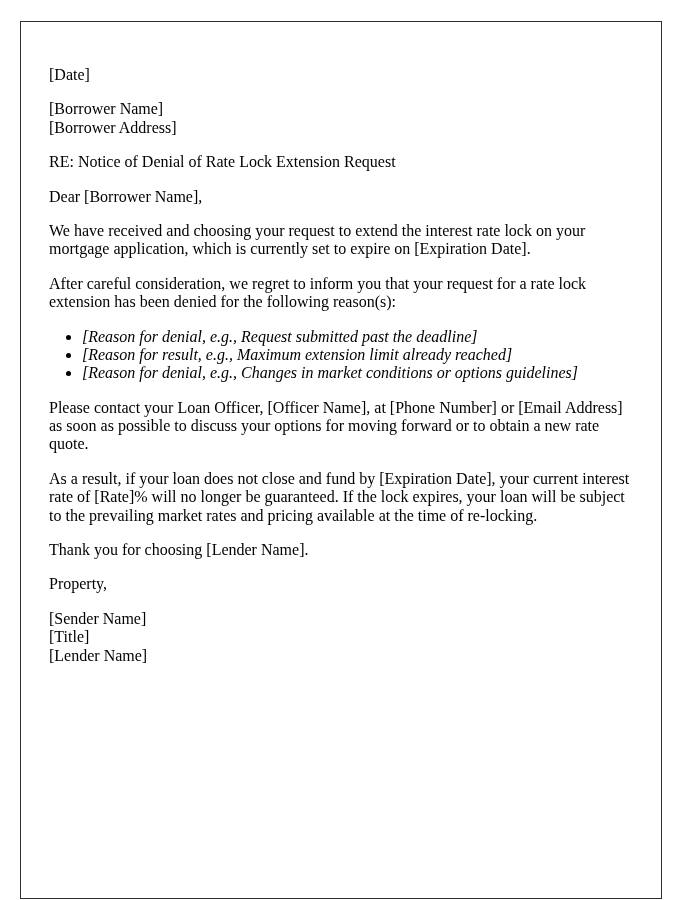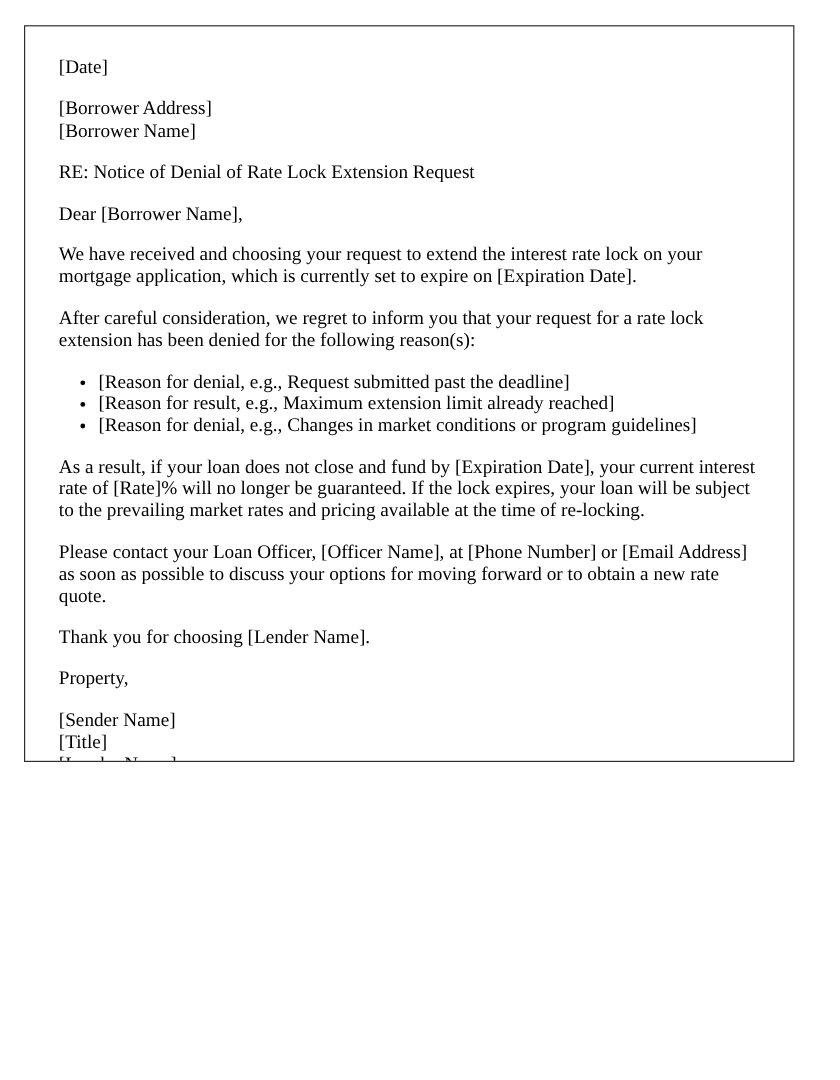--- a/index.html
+++ b/index.html
@@ -12,81 +12,82 @@
     height: 900px;
     position: relative;
     font-family: "Liberation Serif", "DejaVu Serif", serif;
     color: #000000;
   }
   .letter-page {
     position: absolute;
     left: 20px;
     top: 21px;
     width: 642px;
-    height: 614px;
+    height: 878px;
     box-sizing: border-box;
     border: 1.5px solid #2f2f2f;
     background: #ffffff;
-    padding: 26px 28px 0 28px;
+    padding: 44px 28px 0 28px;
     overflow: hidden;
   }
   .letter-page p,
   .letter-page .block {
     margin: 16px 0;
     font-size: 16px;
     line-height: 1.15;
   }
   .letter-page > :first-child {
     margin-top: 0;
   }
   ul.reasons {
     margin: 16px 0;
     padding-left: 33px;
     font-size: 16px;
     line-height: 1.15;
+    font-style: italic;
   }
   ul.reasons li {
     margin: 0;
     padding: 0;
   }
   .line {
     display: block;
   }
 </style>
 </head>
 <body>
 
 <div class="letter-page">
 
   <p>[Date]</p>
 
   <div class="block">
+    <span class="line">[Borrower Name]</span>
     <span class="line">[Borrower Address]</span>
-    <span class="line">[Borrower Name]</span>
   </div>
 
   <p>RE: Notice of Denial of Rate Lock Extension Request</p>
 
 
 
   <p>Dear [Borrower Name],</p>
 
   <p>We have received and choosing your request to extend the interest rate lock on your mortgage application, which is currently set to expire on [Expiration Date].</p>
 
   <p>After careful consideration, we regret to inform you that your request for a rate lock extension has been denied for the following reason(s):</p>
 
   <ul class="reasons">
     <li>[Reason for denial, e.g., Request submitted past the deadline]</li>
     <li>[Reason for result, e.g., Maximum extension limit already reached]</li>
-    <li>[Reason for denial, e.g., Changes in market conditions or program guidelines]</li>
+    <li>[Reason for denial, e.g., Changes in market conditions or options guidelines]</li>
   </ul>
 
+  <p>Please contact your Loan Officer, [Officer Name], at [Phone Number] or [Email Address] as soon as possible to discuss your options for moving forward or to obtain a new rate quote.</p>
+
   <p>As a result, if your loan does not close and fund by [Expiration Date], your current interest rate of [Rate]% will no longer be guaranteed. If the lock expires, your loan will be subject to the prevailing market rates and pricing available at the time of re-locking.</p>
-
-  <p>Please contact your Loan Officer, [Officer Name], at [Phone Number] or [Email Address] as soon as possible to discuss your options for moving forward or to obtain a new rate quote.</p>
 
   <p>Thank you for choosing [Lender Name].</p>
 
   <p>Property,</p>
 
   <div class="block">
     <span class="line">[Sender Name]</span>
     <span class="line">[Title]</span>
     <span class="line">[Lender Name]</span>
   </div>

